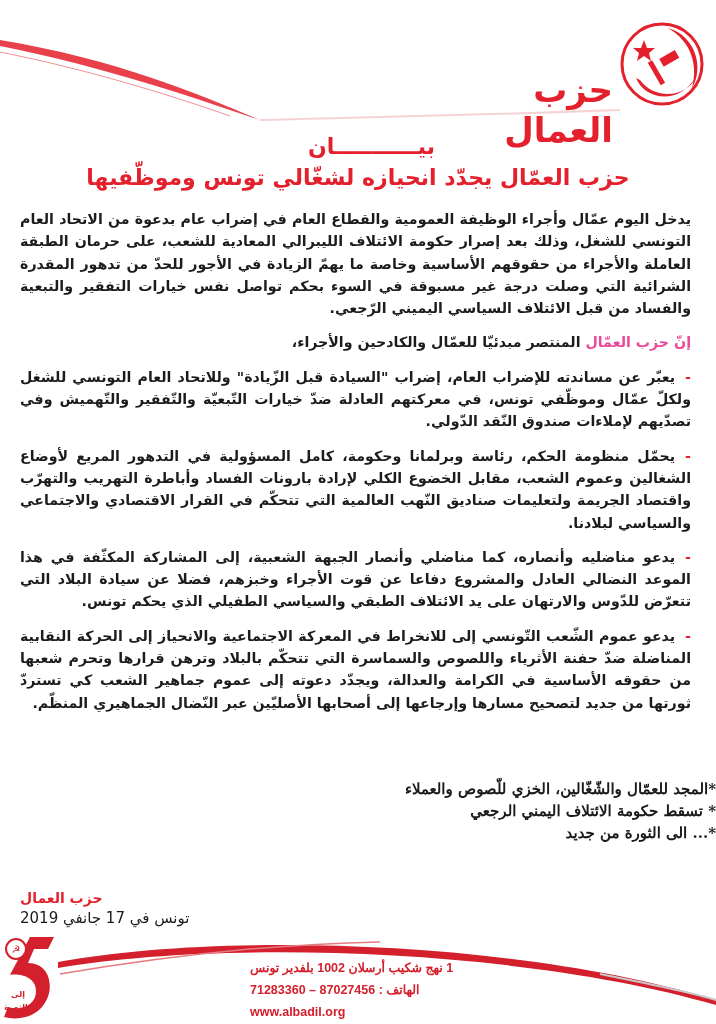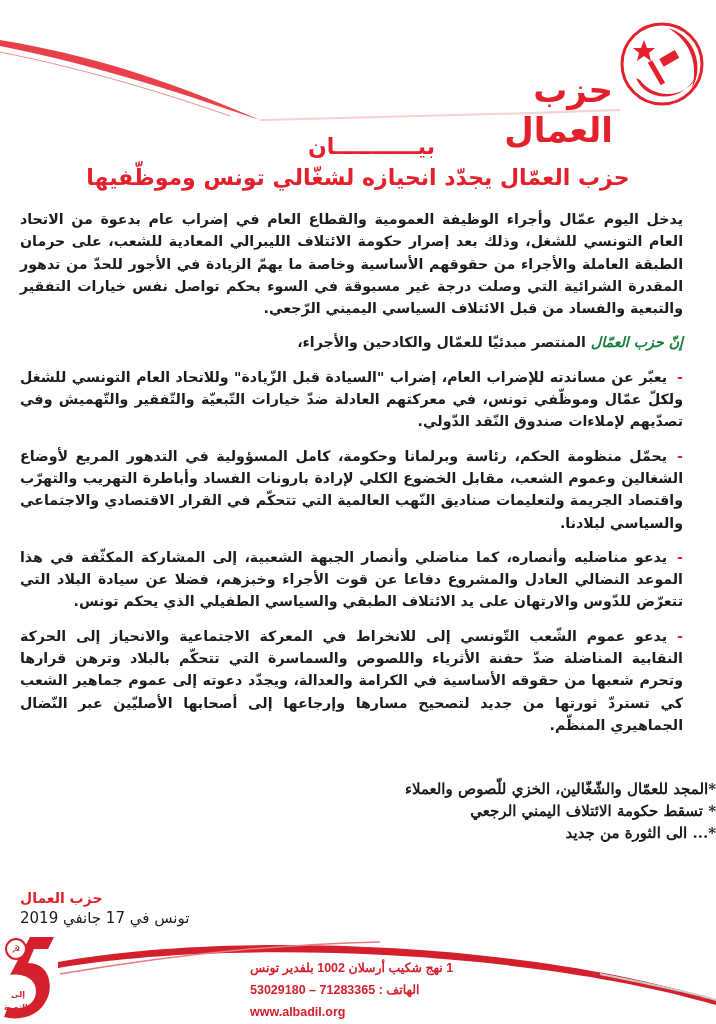--- a/index.html
+++ b/index.html
@@ -5,22 +5,22 @@
   html,body{margin:0;padding:0;background:#fff;}
   body{width:716px;height:1024px;position:relative;overflow:hidden;font-family:"DejaVu Sans",sans-serif;color:#1a1a1a;}
   .swoosh-top{position:absolute;left:0;top:0;width:716px;height:130px;}
   .logo{position:absolute;right:8px;top:18px;width:200px;height:100px;}
   .logo-text{position:absolute;right:95px;top:4px;color:#e4202c;font-family:"DejaVu Sans",sans-serif;font-weight:bold;font-size:34px;line-height:40px;text-align:right;direction:rtl;margin-top:48px;}
   .logo-emblem{position:absolute;right:0;top:0;width:92px;height:92px;}
   .title-block{position:absolute;left:0;right:0;top:132px;text-align:center;direction:rtl;color:#e4202c;}
   .title-1{font-size:22px;line-height:30px;font-weight:bold;letter-spacing:0;padding-left:27px;}
   .title-2{font-size:22px;line-height:32px;font-weight:bold;}
   .body{position:absolute;left:20px;right:25px;top:208px;direction:rtl;text-align:justify;font-size:14.2px;line-height:22.3px;font-weight:bold;color:#1c1c1c;}
-  .body p{margin:0 8px 12px 0;}
-  .red{color:#15803d;font-style:italic;}
+  .body p{margin:0 0 12px 0;}
+  .red{color:#ec4899;}
   .dash{color:#e4202c;margin-left:10px;}
   .slogans{position:absolute;left:0;right:0;top:778px;text-align:right;direction:rtl;font-family:"DejaVu Serif",serif;font-weight:bold;font-size:15px;line-height:22px;color:#1a1a1a;}
   .signature{position:absolute;left:20px;top:880px;direction:rtl;text-align:left;font-size:14px;font-weight:bold;line-height:20px;margin-top:8px;}
   .signature .party{color:#e4202c;text-align:left;}
   .signature .date{color:#1a1a1a;font-weight:normal;font-size:15px;}
   .footer-swoosh{position:absolute;left:0;top:930px;width:716px;height:94px;}
   .footer-logo{position:absolute;left:0;top:935px;width:56px;height:86px;}
   .footer-info{position:absolute;left:250px;width:300px;top:957px;text-align:left;direction:rtl;color:#d3202c;font-family:"Liberation Sans",sans-serif;font-weight:bold;font-size:12.5px;line-height:22px;}
 </style>
 </head>
@@ -81,15 +81,15 @@
 <svg class="footer-logo" viewBox="0 0 56 86">
   <path d="M10,40 L30,2 L54,2 L48,14 L34,14 L28,28 C50,28 54,52 46,66 C38,82 18,86 4,82 L8,72 C22,76 36,70 36,56 C36,42 20,38 10,40 Z" fill="#d3202c"></path>
   <circle cx="16" cy="14" r="10" fill="#fff" stroke="#d3202c" stroke-width="2"></circle>
   <text x="16" y="18" font-size="10" text-anchor="middle" fill="#d3202c" font-family="DejaVu Sans, sans-serif">☭</text>
   <text x="18" y="62" font-size="8" text-anchor="middle" fill="#d3202c" font-family="DejaVu Sans, sans-serif" font-weight="bold">إلى</text>
   <text x="16" y="75" font-size="8" text-anchor="middle" fill="#d3202c" font-family="DejaVu Sans, sans-serif" font-weight="bold">الثورة</text>
 </svg>
 
 <div class="footer-info">
   <div>1 نهج شكيب أرسلان 1002 بلفدير تونس</div>
-  <div>الهاتف : 71283365 – 53029180</div>
+  <div>الهاتف : 87027456 – 71283360</div>
   <div>www.albadil.org</div>
 </div>
 
 </body></html>

